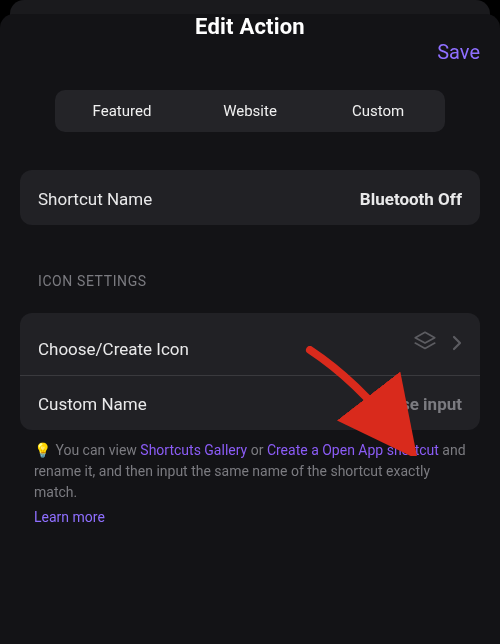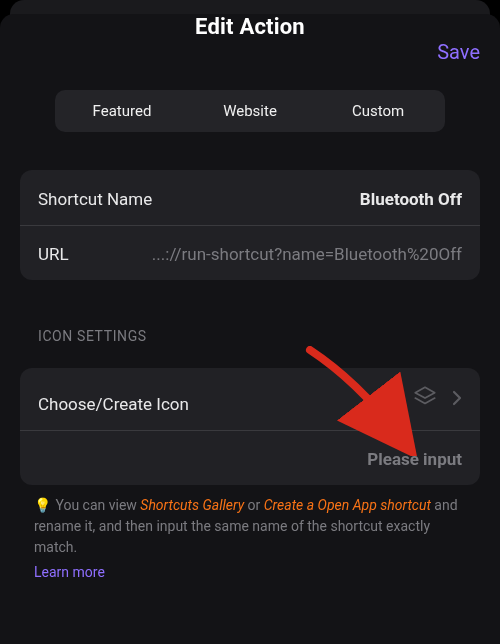--- a/index.html
+++ b/index.html
@@ -152,24 +152,23 @@
       color: #7b7b80;
       font-size: 14px;
       line-height: 1.5;
       margin: 10px 6px 0 14px;
     }
     .hint .bulb {
       display: inline-block;
       margin-right: 4px;
     }
     .hint a {
-      color: #f97316;
+      color: #8b5cf6;
       text-decoration: none;
       cursor: pointer;
-      font-style: italic;
     }
     .learn-more {
       display: inline-block;
       color: #8f6fff;
       font-size: 14px;
       margin: 6px 0 0 14px;
       cursor: pointer;
     }
     .arrow-annotation {
       position: absolute;
@@ -196,24 +195,20 @@
   <div class="seg-control">
     <div class="seg-item">Featured</div>
     <div class="seg-item">Website</div>
     <div class="seg-item">Custom</div>
   </div>
 
   <div class="card">
     <div class="row">
       <div class="row-label">Shortcut Name</div>
       <div class="row-value">Bluetooth Off</div>
-    </div>
-    <div class="row">
-      <div class="url-label">URL</div>
-      <div class="url-value">...://run-shortcut?name=Bluetooth%20Off</div>
     </div>
   </div>
 
   <div class="section-header">ICON SETTINGS</div>
 
   <div class="card">
     <div class="row">
       <div class="row-label">Choose/Create Icon</div>
       <div class="icon-cell-right">
         <span>
@@ -223,20 +218,21 @@
           </svg>
         </span>
         <span class="chevron">
           <svg width="10" height="16" viewBox="0 0 10 16" fill="none" stroke="#5c5c61" stroke-width="2.2" stroke-linecap="round" stroke-linejoin="round">
             <path d="M2 2 L8 8 L2 14"></path>
           </svg>
         </span>
       </div>
     </div>
     <div class="row">
+      <div class="row-label">Custom Name</div>
       <div class="row-value placeholder">Please input</div>
     </div>
   </div>
 
   <div class="hint">
     <span class="bulb">💡</span><span>You can view </span><a>Shortcuts Gallery</a><span> or </span><a>Create a Open App shortcut</a><span> and rename it, and then input the same name of the shortcut exactly match.</span>
   </div>
   <a class="learn-more">Learn more</a>
 
   <svg class="arrow-annotation" viewBox="0 0 120 110">

